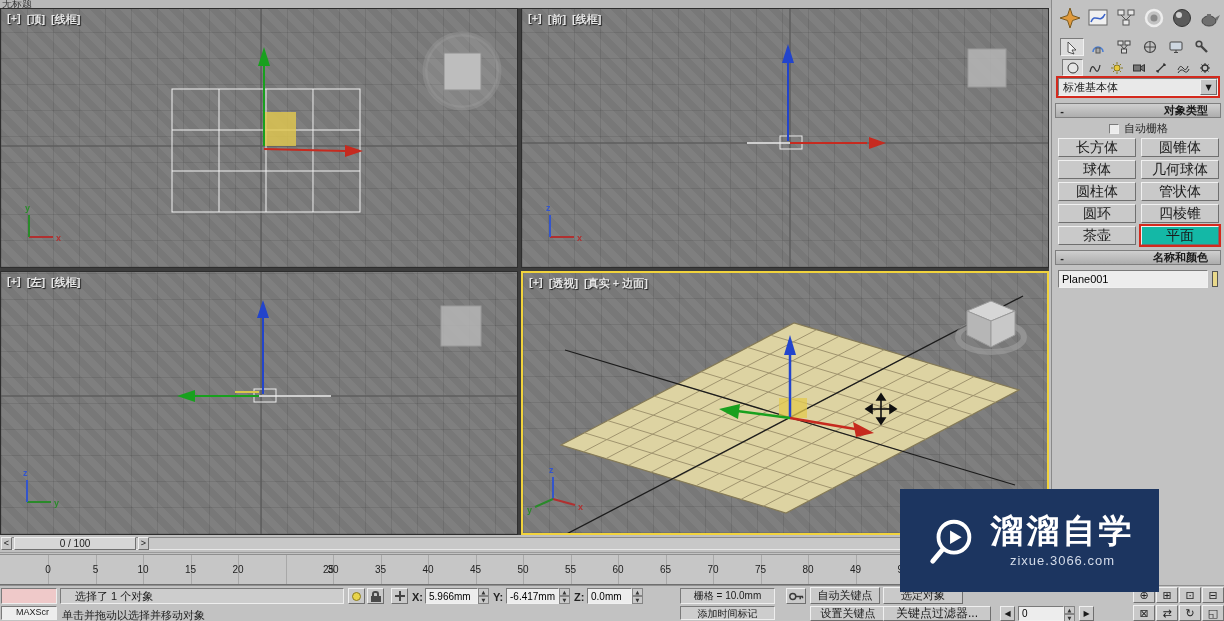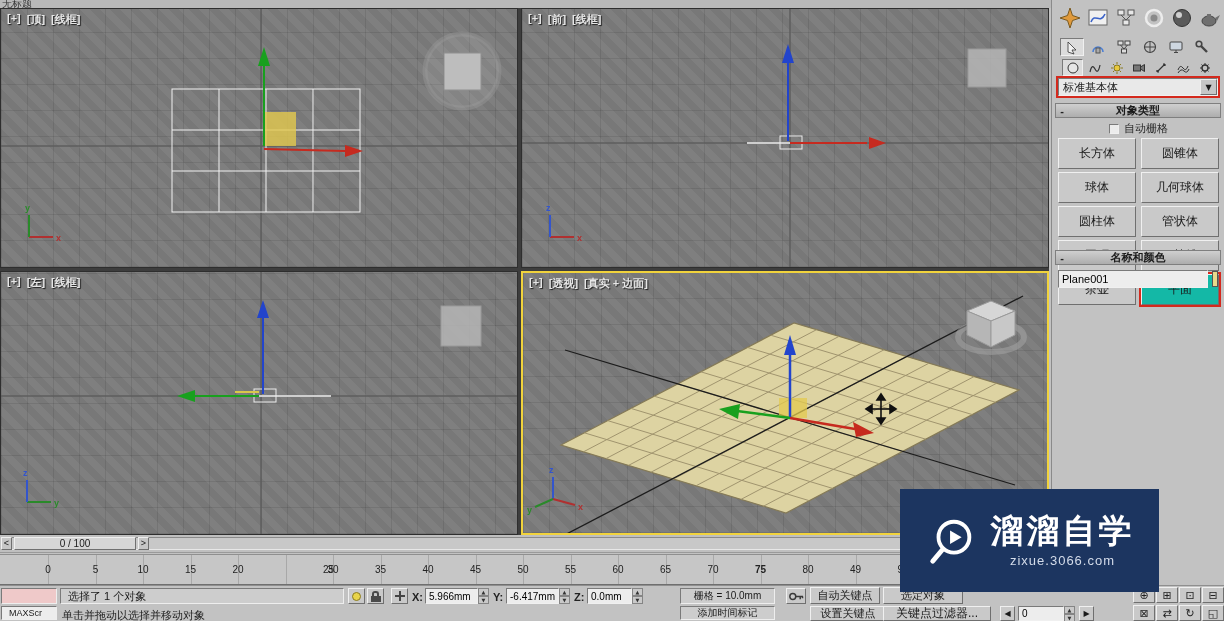--- a/index.html
+++ b/index.html
@@ -24,42 +24,42 @@
   
   #panel{position:absolute;left:1051px;top:0;width:173px;height:585px;background:#c2c2c2;border-left:1px solid #8a8a8a}
   .tb-btn{position:absolute;width:26px;height:26px;display:flex;align-items:center;justify-content:center}
   .sm-btn{position:absolute;display:flex;align-items:center;justify-content:center;border:1px solid transparent}
   .sm-btn.pressed{background:#dcdcdc;border-color:#7a7a7a #f0f0f0 #f0f0f0 #7a7a7a}
   .dropdown{position:absolute;left:6px;top:78px;width:160px;height:18px;display:flex;align-items:center;background:#e9e9e9;border:1px solid;border-color:#7a7a7a #f0f0f0 #f0f0f0 #7a7a7a;padding-left:4px}
   .dropdown .dd-arrow{margin-left:auto;width:17px;height:16px;background:#c6c6c6;border:1px solid;border-color:#efefef #6f6f6f #6f6f6f #efefef;font-size:8px;display:flex;align-items:center;justify-content:center;font-family:"DejaVu Sans",sans-serif}
   .annotated{outline:2px solid #d4291d}
   .rollout-h{position:absolute;left:3px;width:166px;height:15px;background:linear-gradient(#cfcfcf,#adadad);border:1px solid #7f7f7f;display:flex;align-items:center;font-weight:bold;font-size:11px}
   .rollout-h .minus{width:12px;text-align:center;color:#222}
-  .rollout-h .r-title{flex:1;text-align:center;margin-right:12px}
+  .rollout-h .r-title{flex:1;text-align:right;margin-right:12px}
   .autogrid{position:absolute;left:0;top:121px;width:173px;display:flex;align-items:center;justify-content:center;gap:5px;color:#2a2a2a}
   .cb{width:10px;height:10px;background:#ececec;border:1px solid;border-color:#7a7a7a #f0f0f0 #f0f0f0 #7a7a7a}
   .obj-grid{position:absolute;left:6px;top:138px;width:162px;display:grid;grid-template-columns:78px 78px;gap:3px 5px}
-  .mx-btn{height:31px;display:flex;align-items:center;justify-content:center;background:#c9c9c9;border:1px solid;border-color:#f0f0f0 #6f6f6f #6f6f6f #f0f0f0;font-size:12px;cursor:default}
+  .mx-btn{height:19px;display:flex;align-items:center;justify-content:center;background:#c9c9c9;border:1px solid;border-color:#f0f0f0 #6f6f6f #6f6f6f #f0f0f0;font-size:14px;cursor:default}
   .mx-btn.active{background:#14b8a6}
   .name-row{position:absolute;left:6px;top:270px;width:160px;height:18px;display:flex;gap:4px;align-items:center}
   .name-input{flex:1;height:18px;background:#ededed;border:1px solid;border-color:#7a7a7a #f0f0f0 #f0f0f0 #7a7a7a;font-size:11px;padding:0 3px;font-family:"Liberation Sans",sans-serif}
   .swatch{width:16px;height:16px;border:1px solid #555}
 
   
   #slider-row{position:absolute;left:0;top:535px;width:1051px;height:18px;background:#bfbfbf;border-bottom:1px solid #9a9a9a}
   .ts-track{position:absolute;left:2px;top:2px;width:1040px;height:13px;background:#c8c8c8;border:1px solid;border-color:#8a8a8a #e8e8e8 #e8e8e8 #8a8a8a}
   .ts-arrow{position:absolute;top:2px;width:11px;height:13px;background:#c6c6c6;border:1px solid;border-color:#efefef #6f6f6f #6f6f6f #efefef;display:flex;align-items:center;justify-content:center;font-size:9px;line-height:1}
   .ts-handle{position:absolute;left:14px;top:2px;width:122px;height:13px;background:#d6d6d6;border:1px solid;border-color:#efefef #6f6f6f #6f6f6f #efefef;display:flex;align-items:center;justify-content:center;font-size:10px}
   #ruler{position:absolute;left:0;top:554px;width:1051px;height:31px;background:#c6c6c6;border-top:1px solid #8f8f8f;border-bottom:1px solid #6f6f6f;overflow:hidden}
   .ruler-tick{position:absolute;top:0;width:1px;height:100%;background:rgba(0,0,0,.15)}
   .ruler-num{position:absolute;top:9px;transform:translateX(-50%);font-size:10px;color:#222}
 
   
   #statusbar{position:absolute;left:0;top:585px;width:1224px;height:36px;background:#c2c2c2;border-top:1px solid #8f8f8f}
-  .sb-field{position:absolute;background:#cdcdcd;border:1px solid;border-color:#7a7a7a #eee #eee #7a7a7a;display:flex;align-items:center;padding:0 7px;overflow:hidden;white-space:nowrap}
+  .sb-field{position:absolute;background:#cdcdcd;border:1px solid;border-color:#7a7a7a #eee #eee #7a7a7a;display:flex;padding:0 14px;overflow:hidden;white-space:nowrap}
   .sb-field.pink{background:#efc9c9}
   .sb-field.white{background:#ededed}
   .sb-btn{position:absolute;background:#c9c9c9;border:1px solid;border-color:#f0f0f0 #6f6f6f #6f6f6f #f0f0f0;display:flex;align-items:center;justify-content:center;font-size:11px;overflow:hidden;white-space:nowrap}
   .mini-btn{position:absolute;width:17px;height:16px;background:#c9c9c9;border:1px solid;border-color:#f0f0f0 #6f6f6f #6f6f6f #f0f0f0;display:flex;align-items:center;justify-content:center}
   .coord-label{position:absolute;top:5px;font-weight:bold;color:#222}
   .coord-field{position:absolute;top:2px;height:16px;background:#ededed;border:1px solid;border-color:#7a7a7a #f0f0f0 #f0f0f0 #7a7a7a;font-size:10px;padding:0 3px;font-family:"Liberation Sans",sans-serif}
   .spin{position:absolute;top:2px;width:11px;height:16px;display:flex;flex-direction:column}
   .spin b{flex:1;background:#c9c9c9;border:1px solid #858585;font-size:5px;line-height:6px;text-align:center;font-family:"DejaVu Sans",sans-serif;color:#333}
   .iso-dot{width:9px;height:9px;border-radius:50%;background:#e8d44a;border:1px solid #8a7a20}
   .lockwrap{display:flex;flex-direction:column;align-items:center}
@@ -447,21 +447,21 @@
       <div class="ruler-num" style="left: 523px;">50</div>
       <div class="ruler-tick" style="left: 570.5px;"></div>
       <div class="ruler-num" style="left: 570.5px;">55</div>
       <div class="ruler-tick" style="left: 618px;"></div>
       <div class="ruler-num" style="left: 618px;">60</div>
       <div class="ruler-tick" style="left: 665.5px;"></div>
       <div class="ruler-num" style="left: 665.5px;">65</div>
       <div class="ruler-tick" style="left: 713px;"></div>
       <div class="ruler-num" style="left: 713px;">70</div>
       <div class="ruler-tick" style="left: 760.5px;"></div>
-      <div class="ruler-num" style="left: 760.5px; font-weight: bold;">75</div>
+      <div class="ruler-num" style="left: 760.5px;">75</div>
       <div class="ruler-tick" style="left: 808px;"></div>
       <div class="ruler-num" style="left: 808px;">80</div>
       <div class="ruler-tick" style="left: 855.5px;"></div>
       <div class="ruler-num" style="left: 855.5px;">49</div>
       <div class="ruler-tick" style="left: 903px;"></div>
       <div class="ruler-num" style="left: 903px;">90</div>
     </div>
 
   <div id="statusbar">
 

